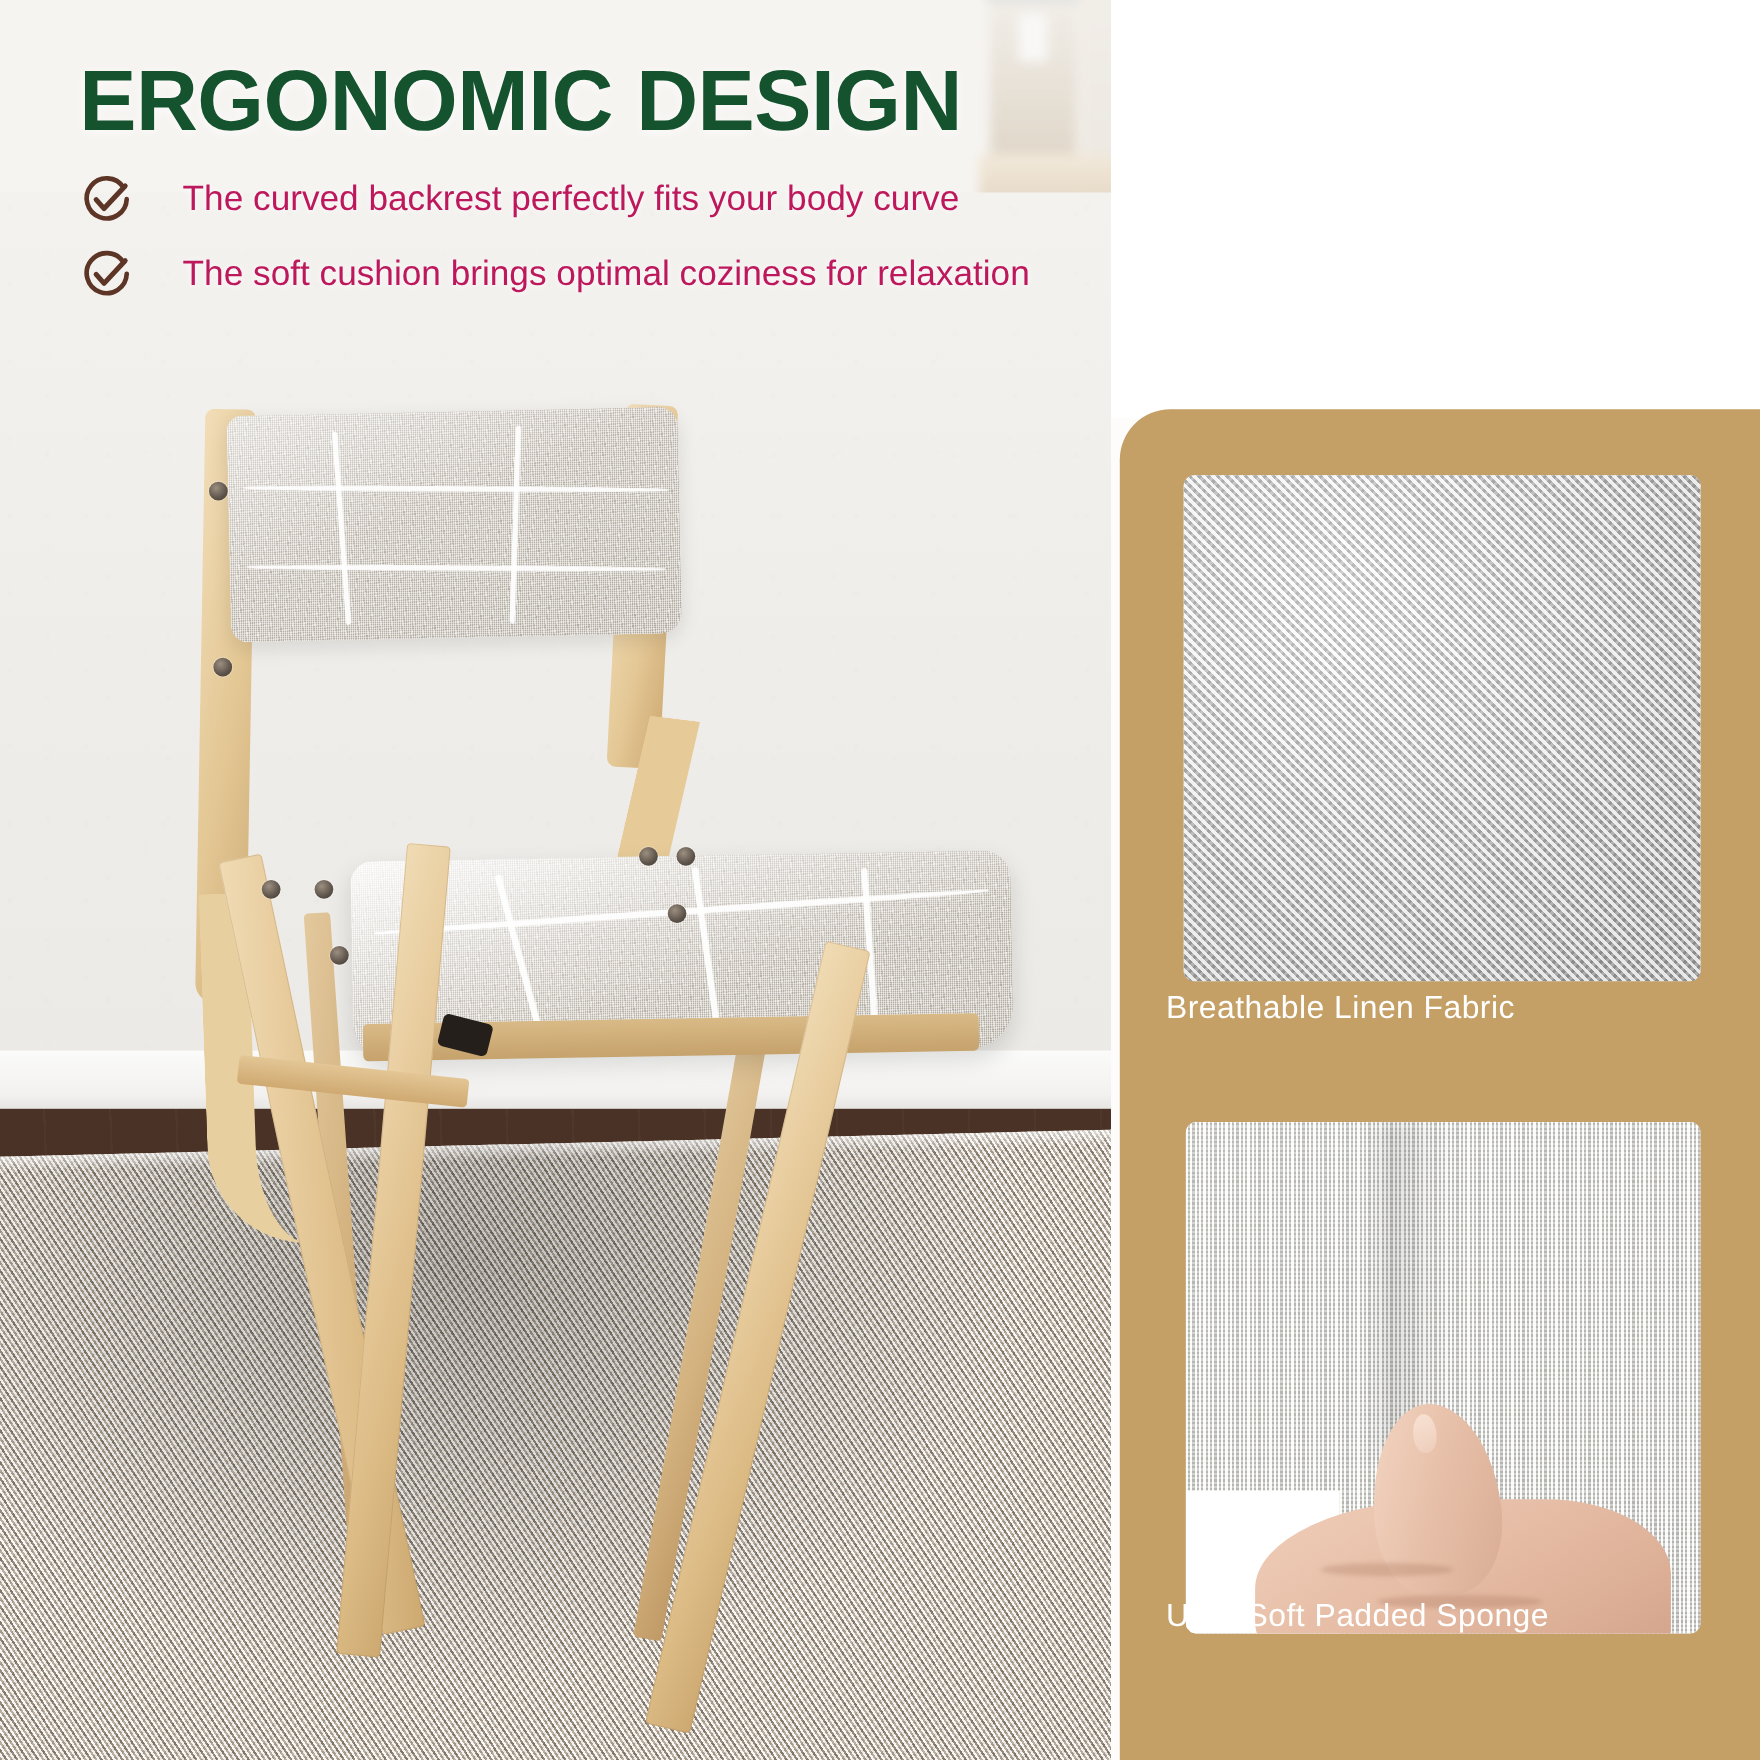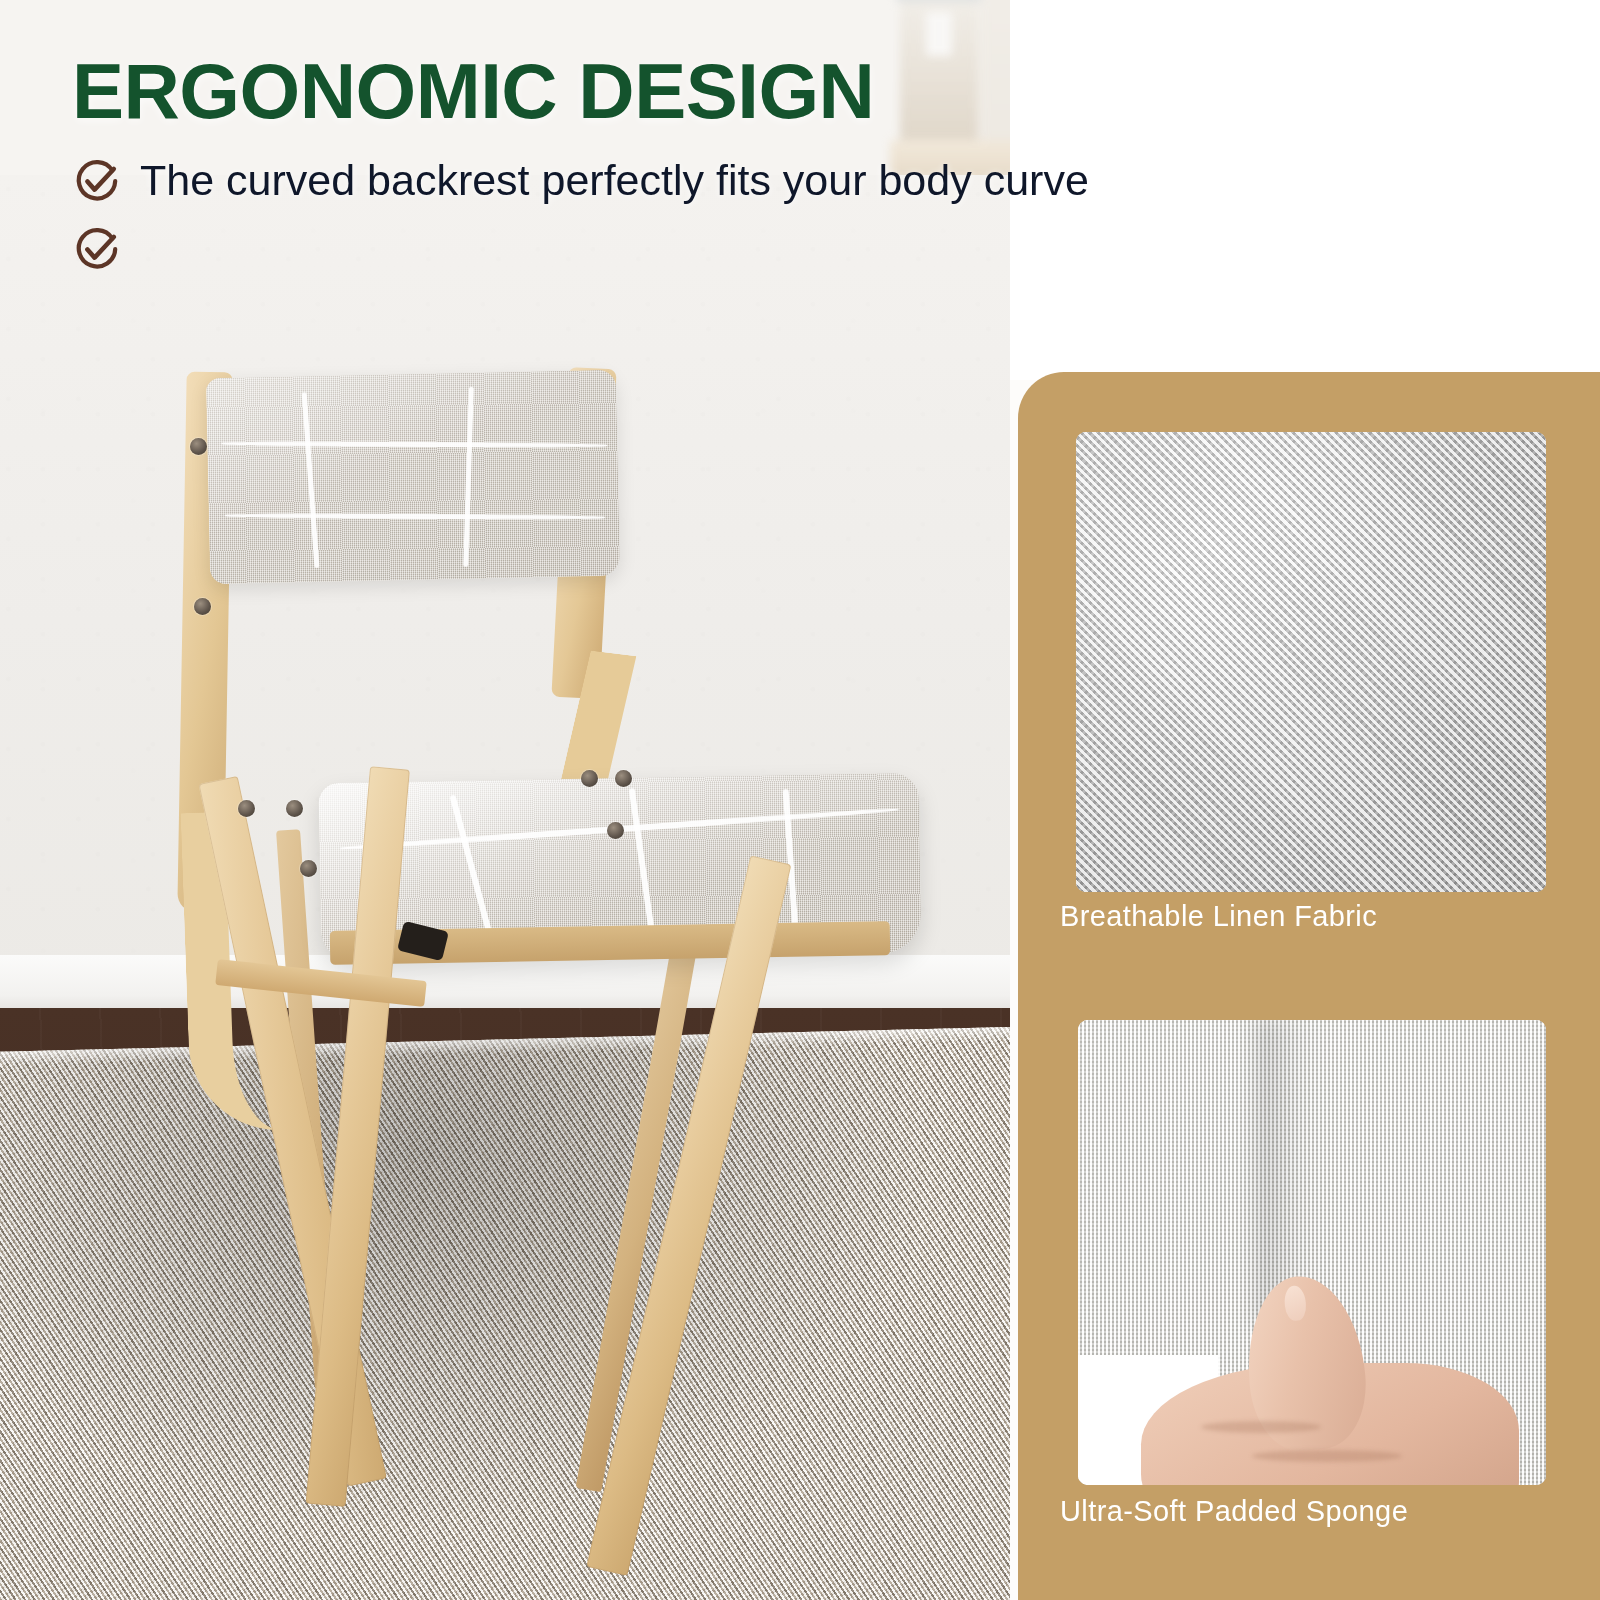--- a/index.html
+++ b/index.html
@@ -113,37 +113,38 @@
   .palm{position:absolute;left:8%;top:38%;width:88%;height:70%;
     background:linear-gradient(150deg,#f0cfba 0%,#e3b79f 55%,#cfa086 100%);
     border-radius:46% 30% 20% 24%/48% 40% 30% 34%;}
   .finger-crease{position:absolute;background:rgba(160,110,85,.28);border-radius:50%;filter:blur(2px);}
 
   .swatch-label{
     position:absolute;color:#ffffff;font-size:29px;letter-spacing:.4px;
     font-family:"Liberation Sans", sans-serif;white-space:nowrap;
   }
   .label-1{left:1060px;top:900px;}
-  .label-2{left:1060px;top:1495px;}
+  .label-2{left:1060px;top:1453px;}
 
   
   .headline{
     position:absolute;left:72px;top:52px;width:1000px;
     font-size:78px;font-weight:bold;color:#14532d;
     letter-spacing:-.5px;line-height:1;
     font-family:"Liberation Sans", sans-serif;
     text-shadow:0 2px 10px rgba(255,255,255,.75);
   }
   .bullets{position:absolute;left:74px;top:158px;width:1150px;}
   .bullet{display:flex;align-items:center;margin-bottom:22px;}
   .check-ico{width:46px;height:46px;flex:0 0 46px;margin-right:20px;}
   .bullet-text{
-    font-size:43px;color:#0f172a;line-height:1.05;
+    font-size:32px;color:#be185d;line-height:1.05;
     font-family:"Liberation Sans", sans-serif;white-space:nowrap;
     text-shadow:0 1px 7px rgba(255,255,255,.85);
+    margin-left:26px;
   }
 </style>
 </head>
 <body>
 
 <div id="stage">
 
   <div class="scene">
 
     <div class="bg-kitchen">
@@ -263,16 +264,17 @@
       </span>
       <span class="bullet-text">The curved backrest perfectly fits your body curve</span>
     </div>
     <div class="bullet">
       <span class="check-ico">
         <svg viewBox="0 0 48 48" width="46" height="46">
           <path d="M40 13 A19 19 0 1 0 43 24" fill="none" stroke="#5c3526" stroke-width="4.4" stroke-linecap="round"></path>
           <path d="M14 24.5 L21.5 33 L41.5 11.5" fill="none" stroke="#5c3526" stroke-width="4.8" stroke-linecap="round" stroke-linejoin="round"></path>
         </svg>
       </span>
+      <span class="bullet-text">The soft cushion brings optimal coziness for relaxation</span>
     </div>
   </div>
 
 </div>
 
 </body></html>

